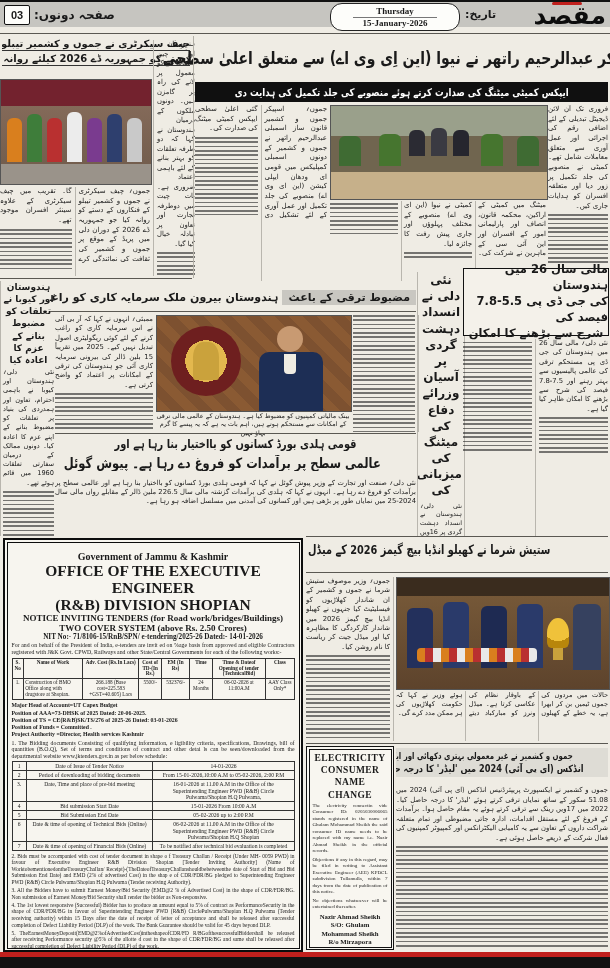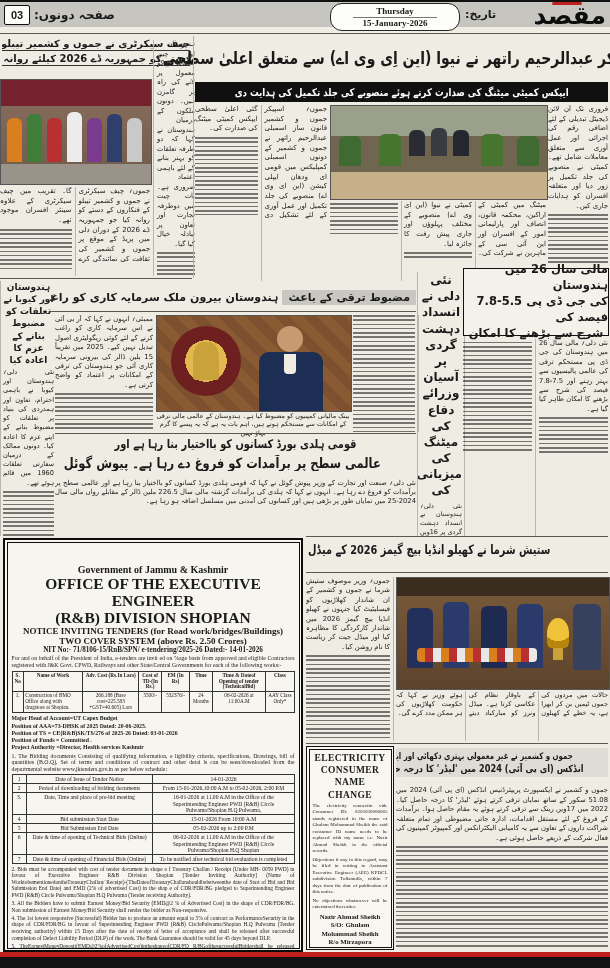--- a/index.html
+++ b/index.html
@@ -39,21 +39,21 @@
   
   .lead-hl{left:195px;top:37px;width:413px;height:42px;display:flex;align-items:center;justify-content:center;
            font-size:17px;font-weight:bold;}
   .lead-bar{left:195px;top:82px;width:413px;height:20px;background:#101010;color:#fff;
             display:flex;align-items:center;justify-content:center;font-size:10.5px;font-weight:bold;}
   
   .ph{overflow:hidden;}
   .fig{position:absolute;border-radius:6px 6px 0 0;}
   
   .tender{left:3px;top:538px;width:296px;height:410px;background:#f7f5ef;border:2px solid #0d0d0d;}
-  .tender-in{position:absolute;inset:1.5px;border:1px solid #0d0d0d;padding:21px 4px;overflow:hidden;}
+  .tender-in{position:absolute;inset:1.5px;border:1px solid #0d0d0d;padding:8px 4px;overflow:hidden;}
   .tender-in .t1{font-size:10px;font-weight:bold;text-align:center;}
   .tender-in .t2{font-size:15.5px;font-weight:bold;text-align:center;line-height:1.1;}
   .tender-in .t3{font-size:9px;font-weight:bold;text-align:center;}
   .tender-in .t4{font-size:7.2px;font-weight:bold;text-align:center;}
   .tender-in .intro{font-size:5.8px;line-height:1.2;text-align:justify;margin-top:1px;}
   table.nit{border-collapse:collapse;width:100%;font-size:5.2px;line-height:1.15;margin-top:2px;}
   table.nit th,table.nit td{border:0.8px solid #333;padding:1px 1.5px;text-align:center;vertical-align:top;}
   .positions{font-size:5.8px;font-weight:bold;line-height:1.25;margin-top:2px;}
   .p1{font-size:5.8px;line-height:1.2;text-align:justify;margin-top:1px;}
   table.sched{border-collapse:collapse;width:100%;font-size:5.6px;line-height:1.15;margin-top:1px;}

